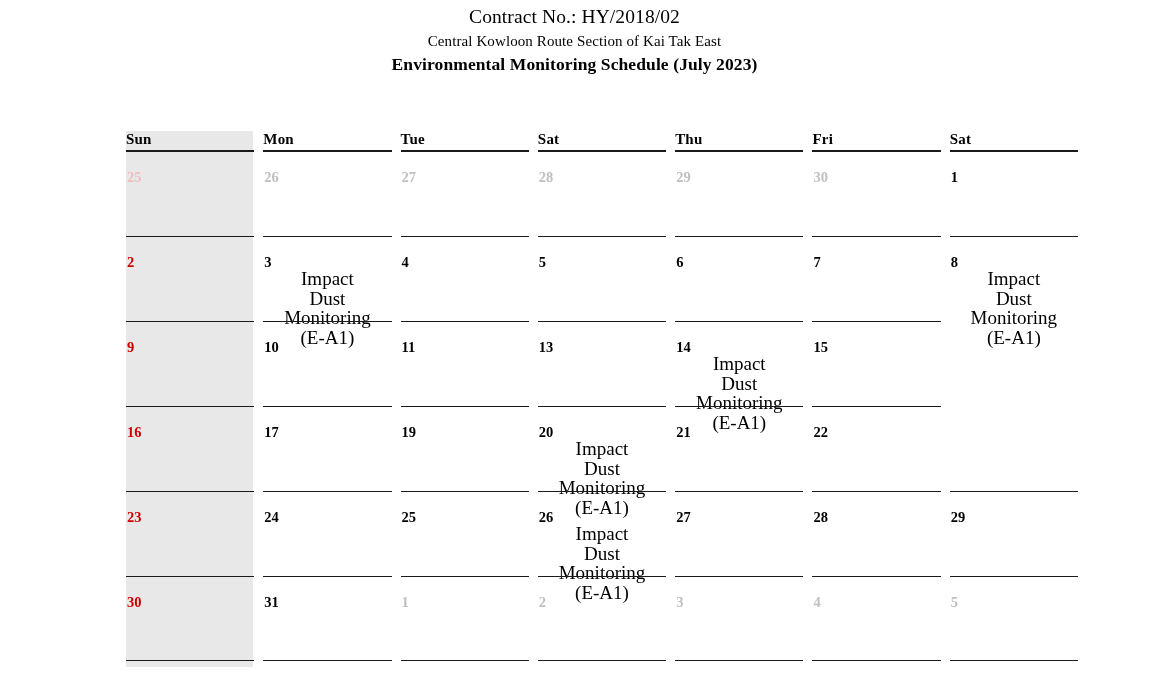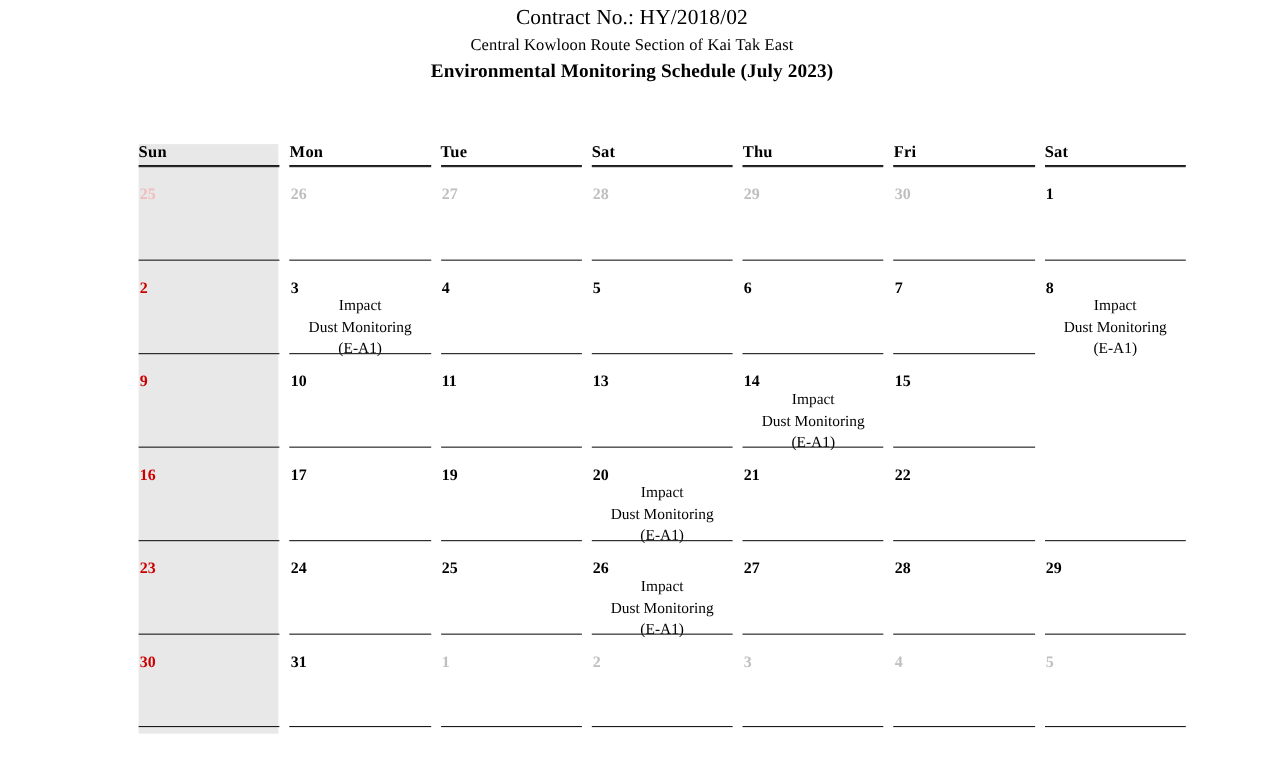--- a/index.html
+++ b/index.html
@@ -120,21 +120,21 @@
   }
   .daynum.sunday {
     color: #cc0000;
   }
   .daynum.sunday.other-month {
     color: #f0bdbd;
   }
 
   .event {
     text-align: center;
-    font-size: 14px;
+    font-size: 19px;
     line-height: 19.6px;
     margin-top: -2px;
     padding: 0 2px;
     white-space: pre-line;
   }
 </style>
 </head>
 <body>
 
 <div class="page">

